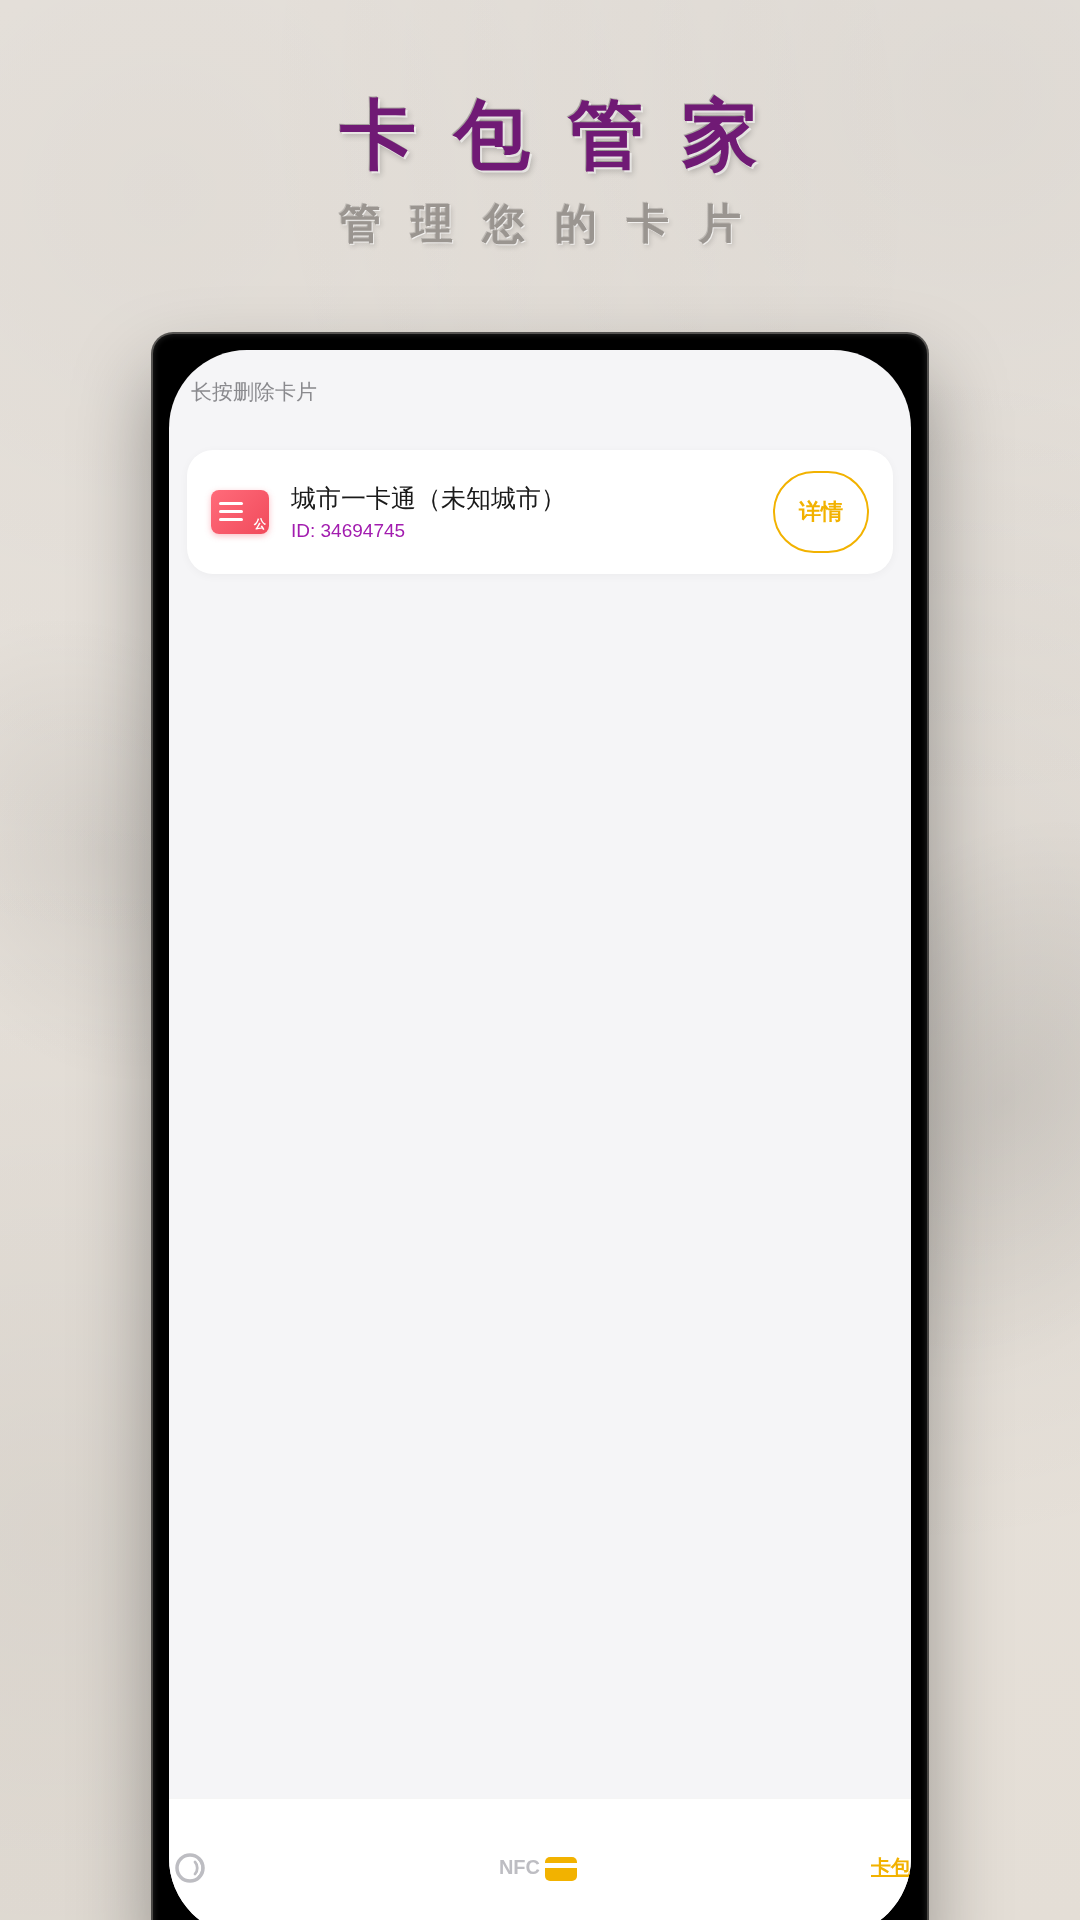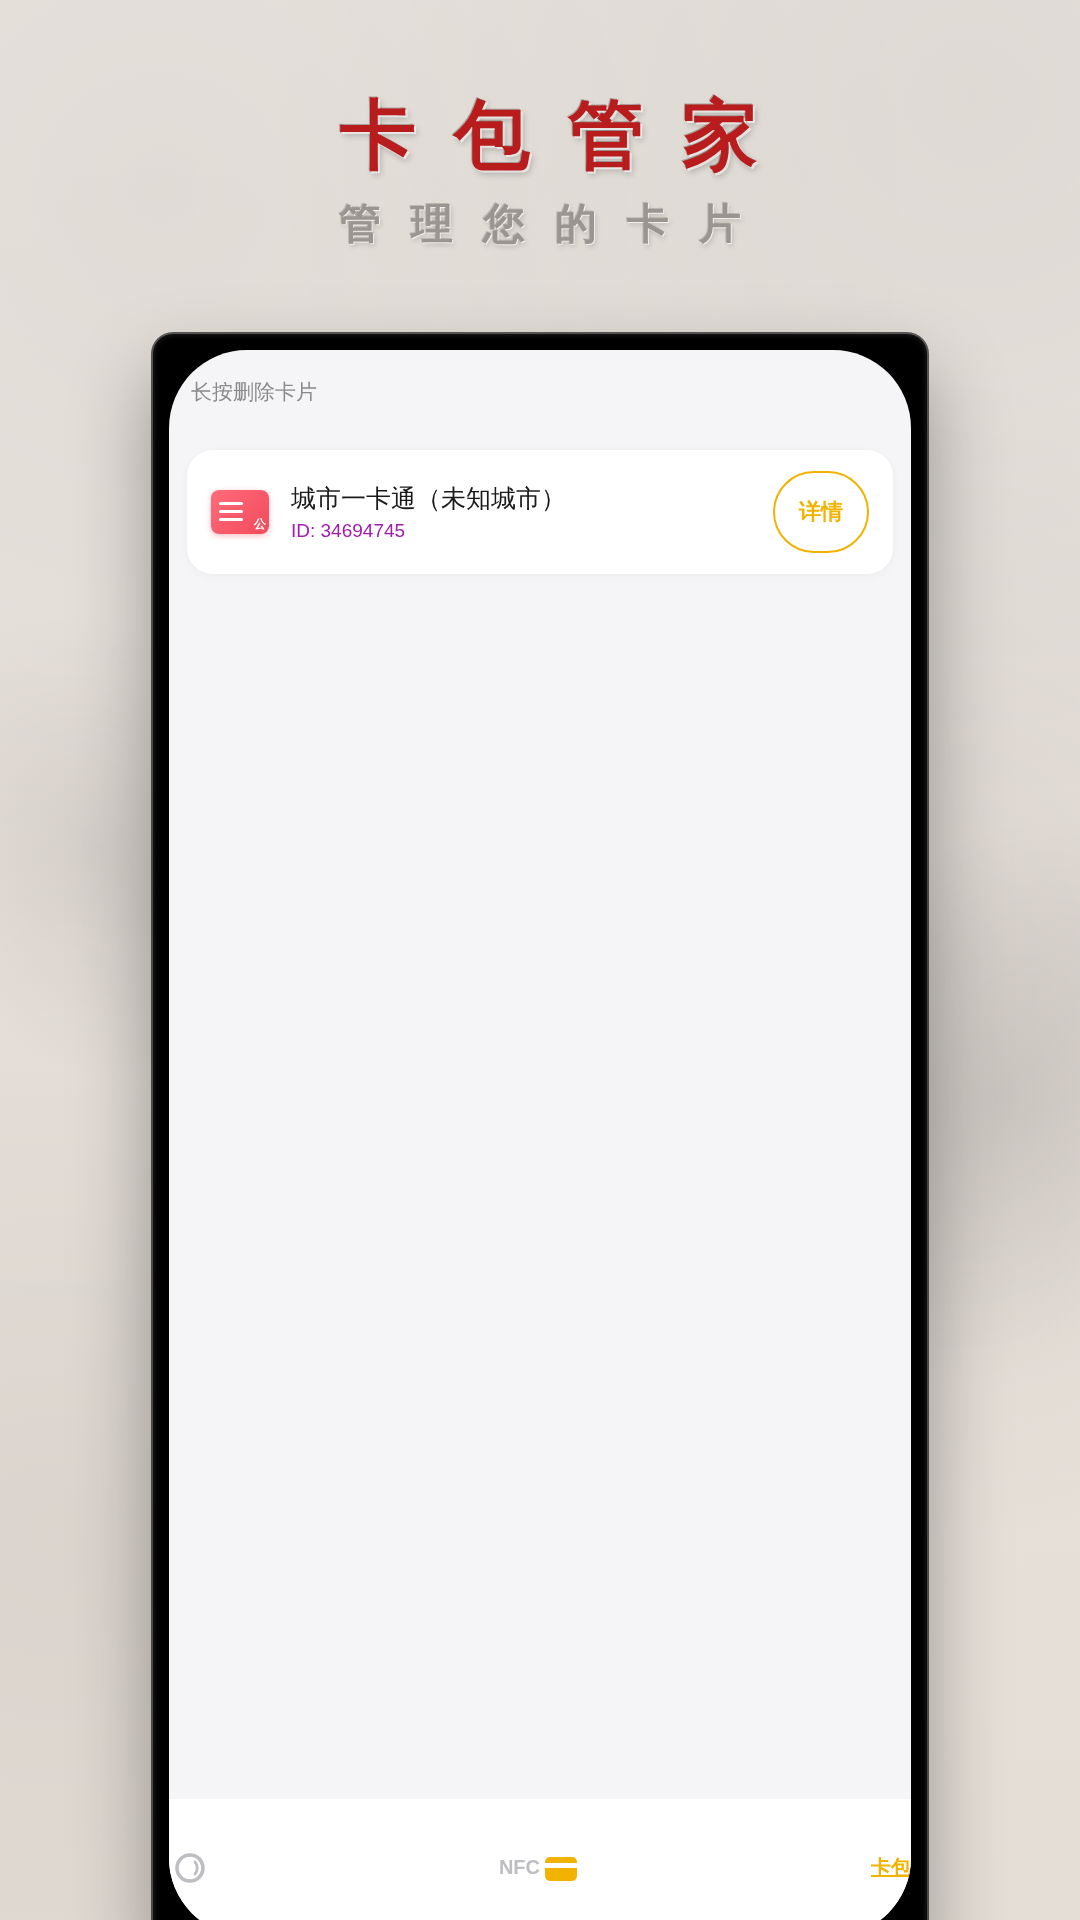--- a/index.html
+++ b/index.html
@@ -28,21 +28,21 @@
       background: radial-gradient(ellipse at center, rgba(0,0,0,0.09), transparent 70%);
       transform: rotate(25deg); }
     .hero-title {
       position: absolute;
       top: 85px;
       left: 0; right: 0;
       text-align: center;
       font-size: 76px;
       font-weight: 700;
       letter-spacing: 38px;
-      color: #b91c1c;
+      color: #701a75;
       text-shadow:
         2px 2px 0 rgba(255,255,255,0.6),
         -1px -1px 0 rgba(0,0,0,0.25),
         3px 4px 6px rgba(0,0,0,0.2);
       padding-left: 56px;
     }
     .hero-subtitle {
       position: absolute;
       top: 196px;
       left: 0; right: 0;

